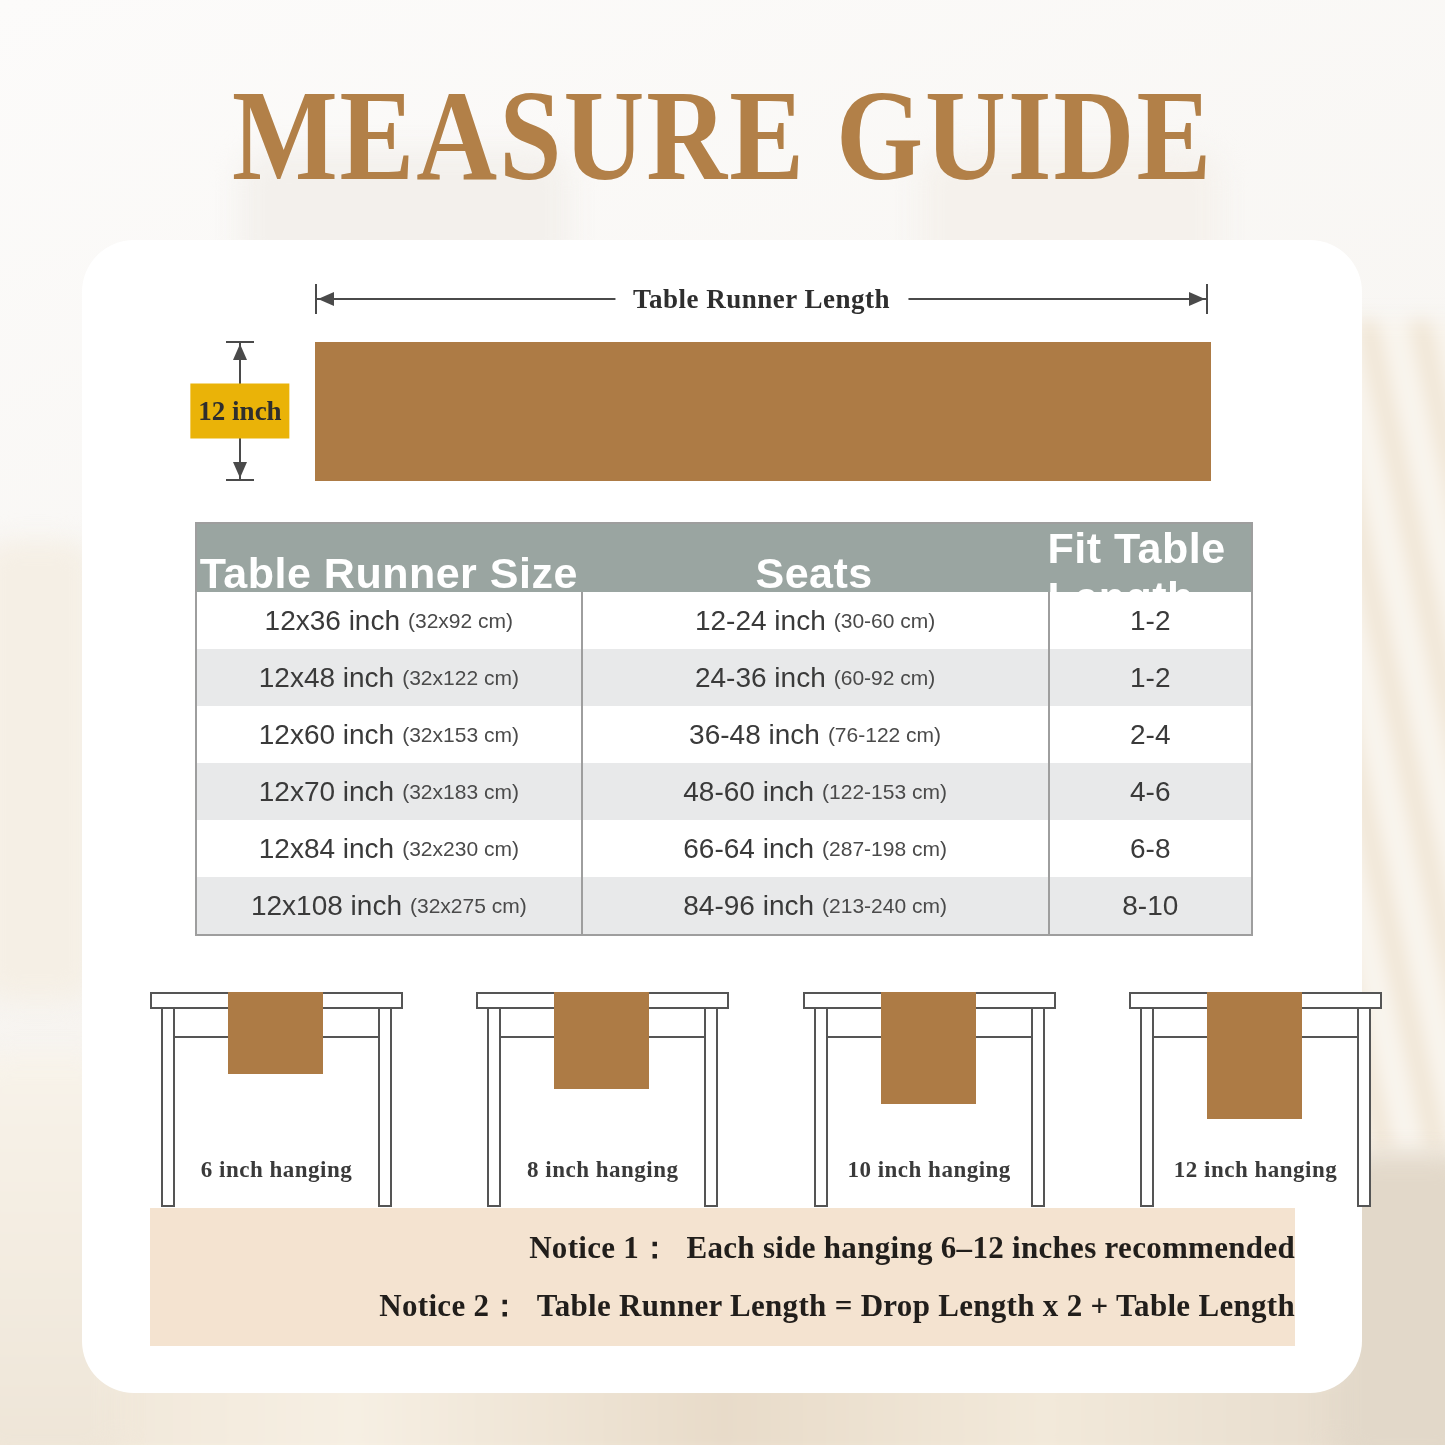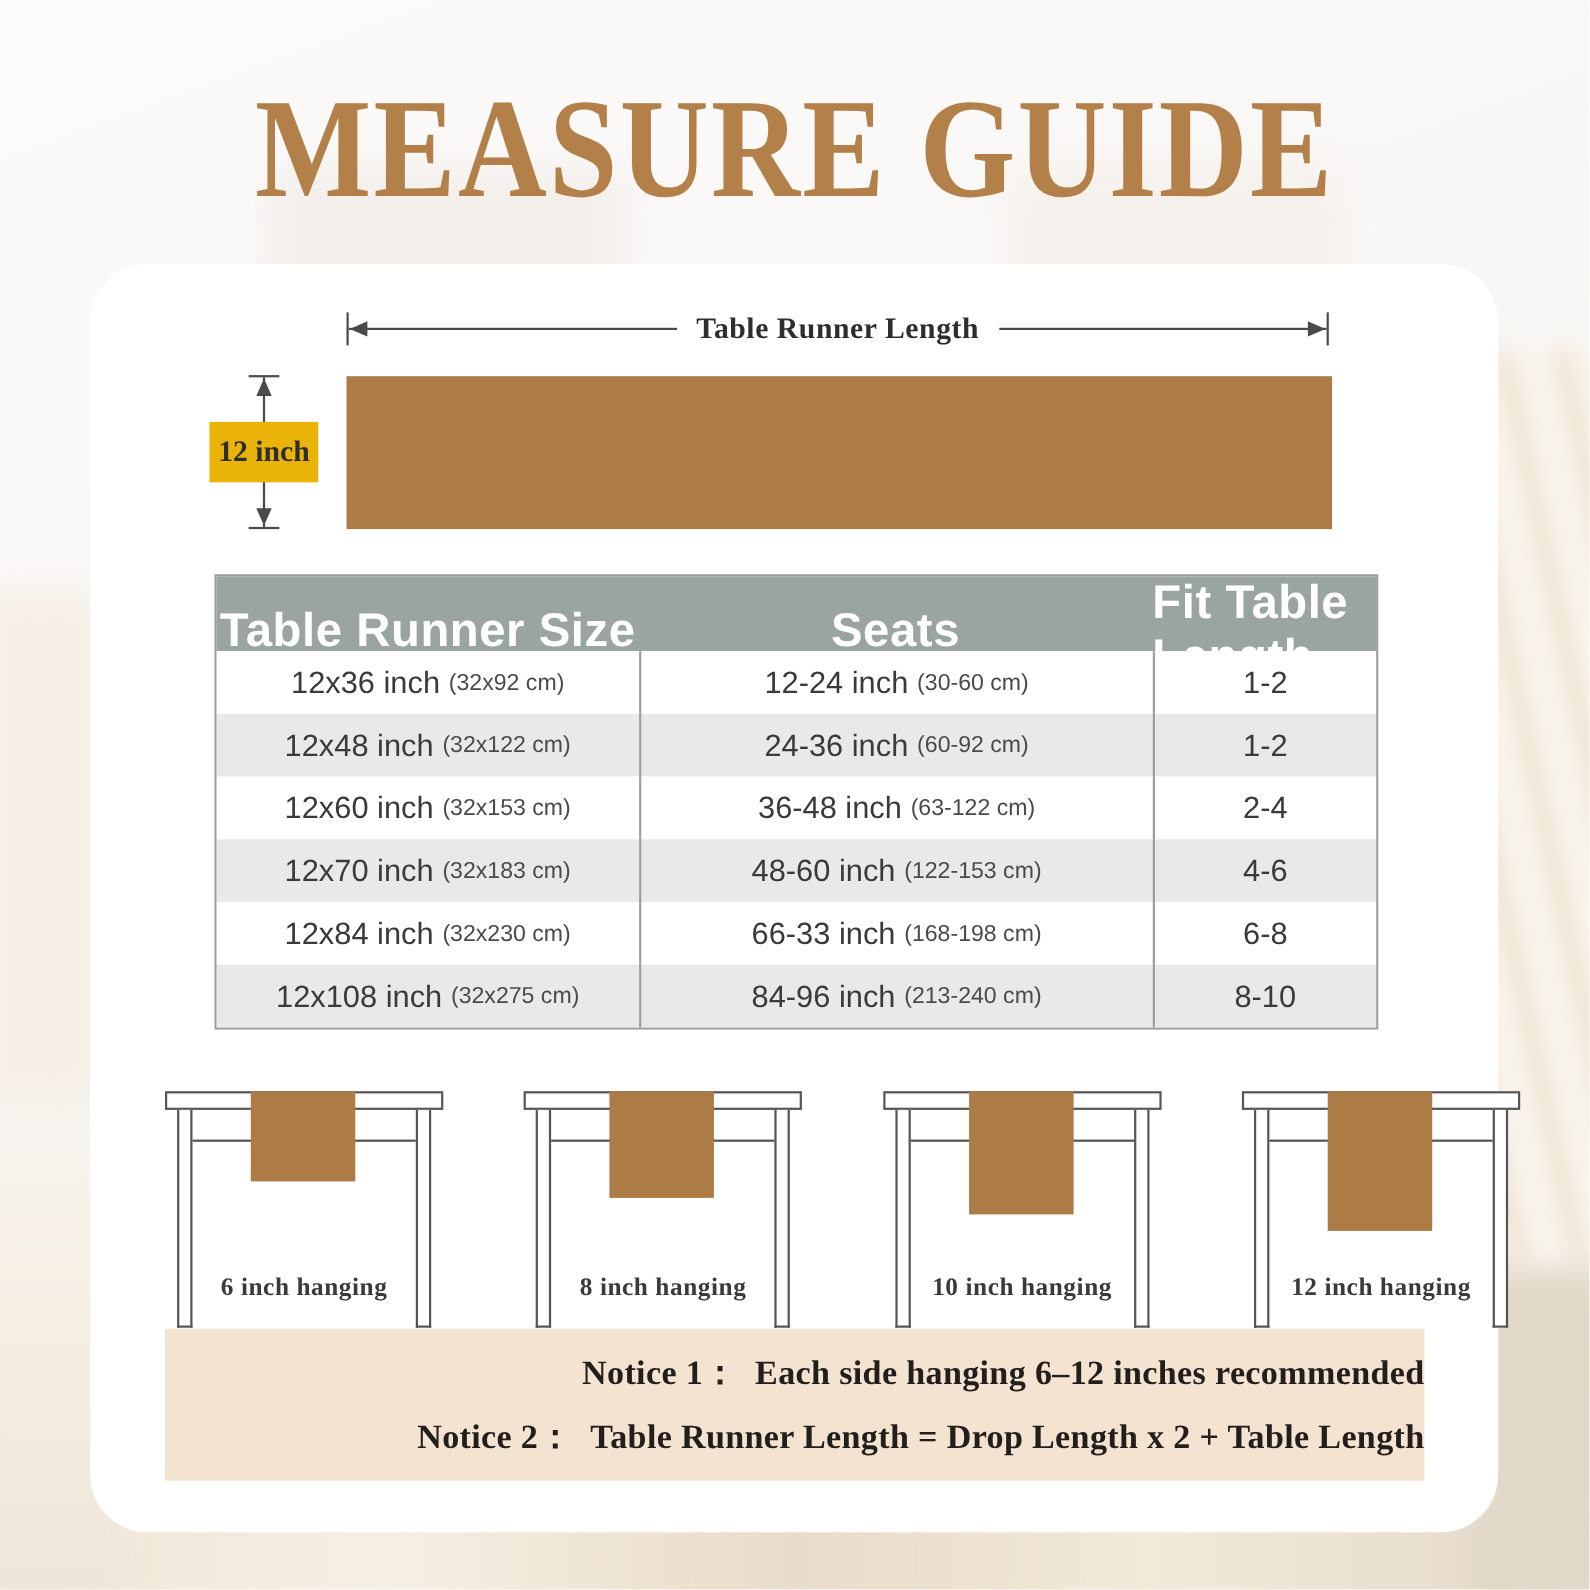--- a/index.html
+++ b/index.html
@@ -187,21 +187,21 @@
     </div>
   </div>
 
   <div class="st-row">
     <div class="st-cell">
       <span>12x60 inch</span>
       <span class="cm">(32x153 cm)</span>
     </div>
     <div class="st-cell">
       <span>36-48 inch</span>
-      <span class="cm">(63-122 cm)</span>
+      <span class="cm">(76-122 cm)</span>
     </div>
     <div class="st-cell">
       <span>2-4</span>
     </div>
   </div>
 
   <div class="st-row">
     <div class="st-cell">
       <span>12x70 inch</span>
       <span class="cm">(32x183 cm)</span>
@@ -214,22 +214,22 @@
       <span>4-6</span>
     </div>
   </div>
 
   <div class="st-row">
     <div class="st-cell">
       <span>12x84 inch</span>
       <span class="cm">(32x230 cm)</span>
     </div>
     <div class="st-cell">
-      <span>66-33 inch</span>
-      <span class="cm">(168-198 cm)</span>
+      <span>66-64 inch</span>
+      <span class="cm">(287-198 cm)</span>
     </div>
     <div class="st-cell">
       <span>6-8</span>
     </div>
   </div>
 
   <div class="st-row">
     <div class="st-cell">
       <span>12x108 inch</span>
       <span class="cm">(32x275 cm)</span>

